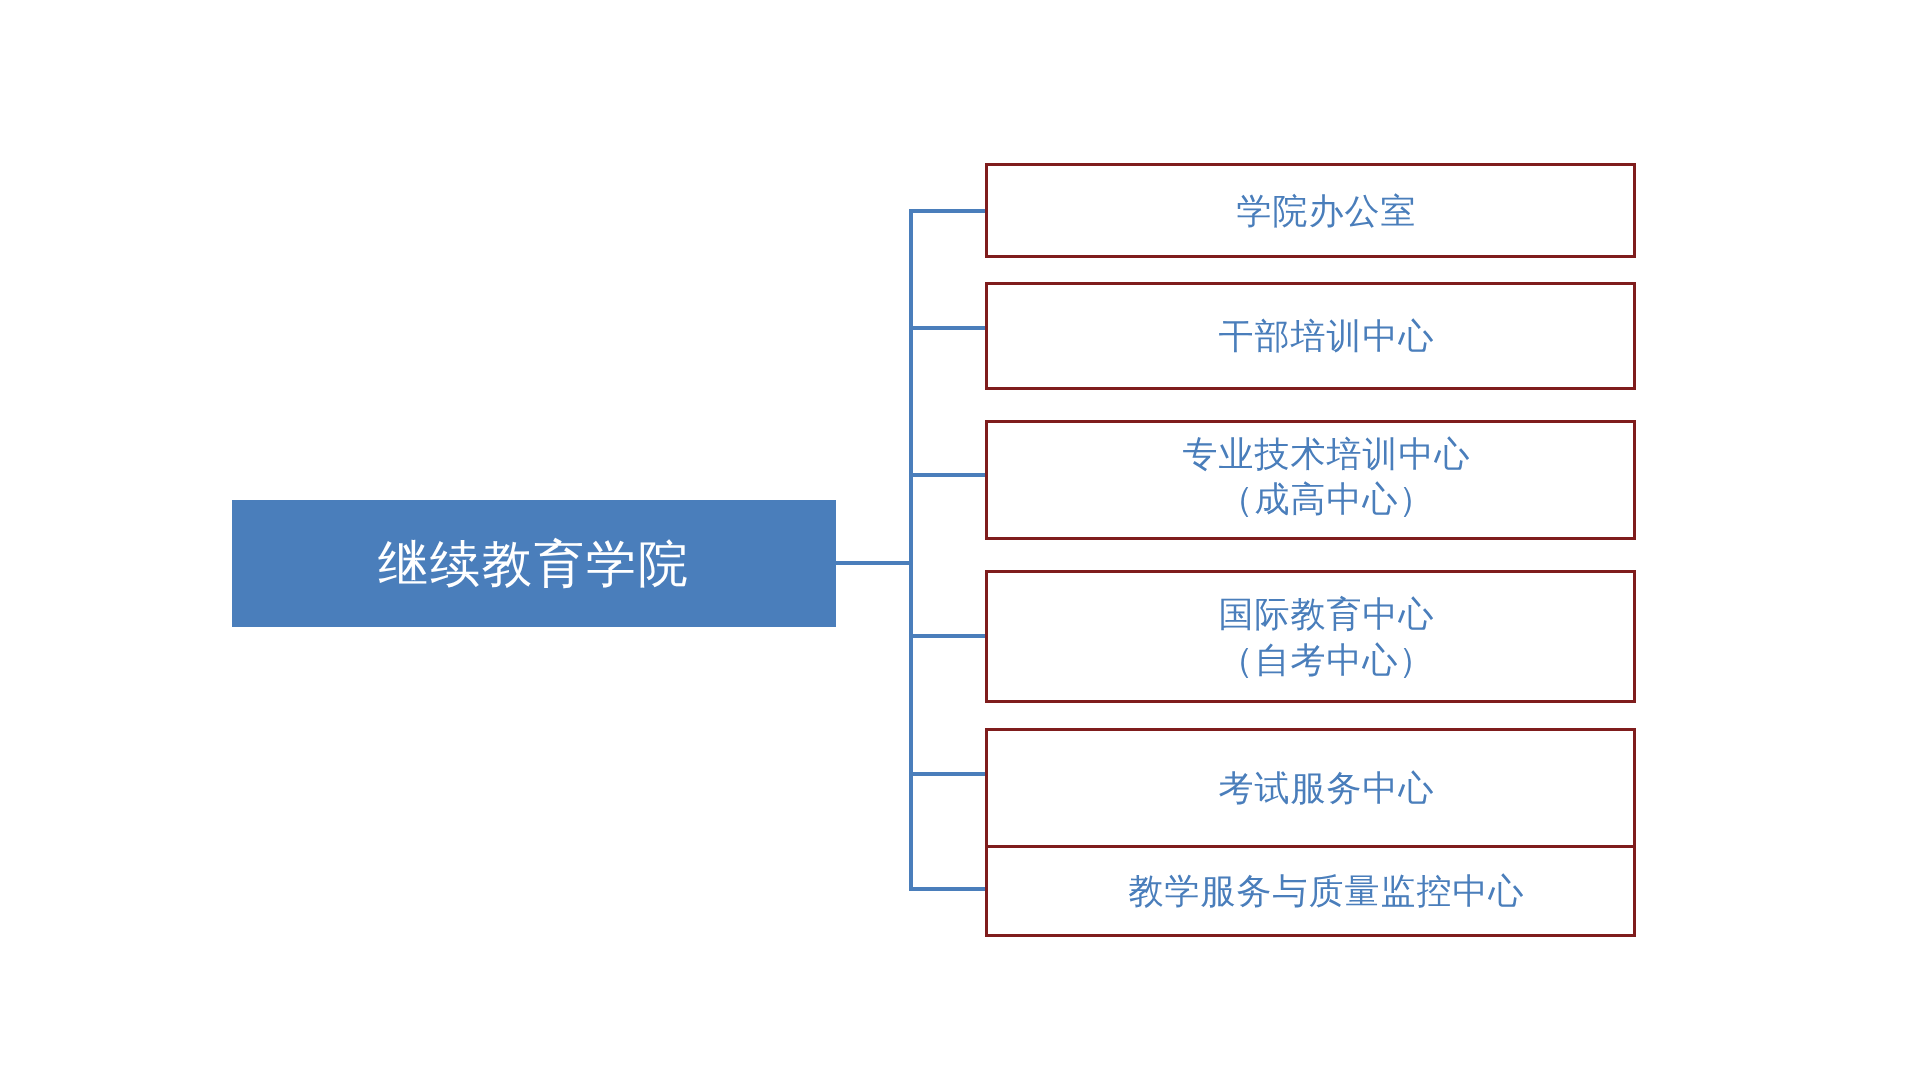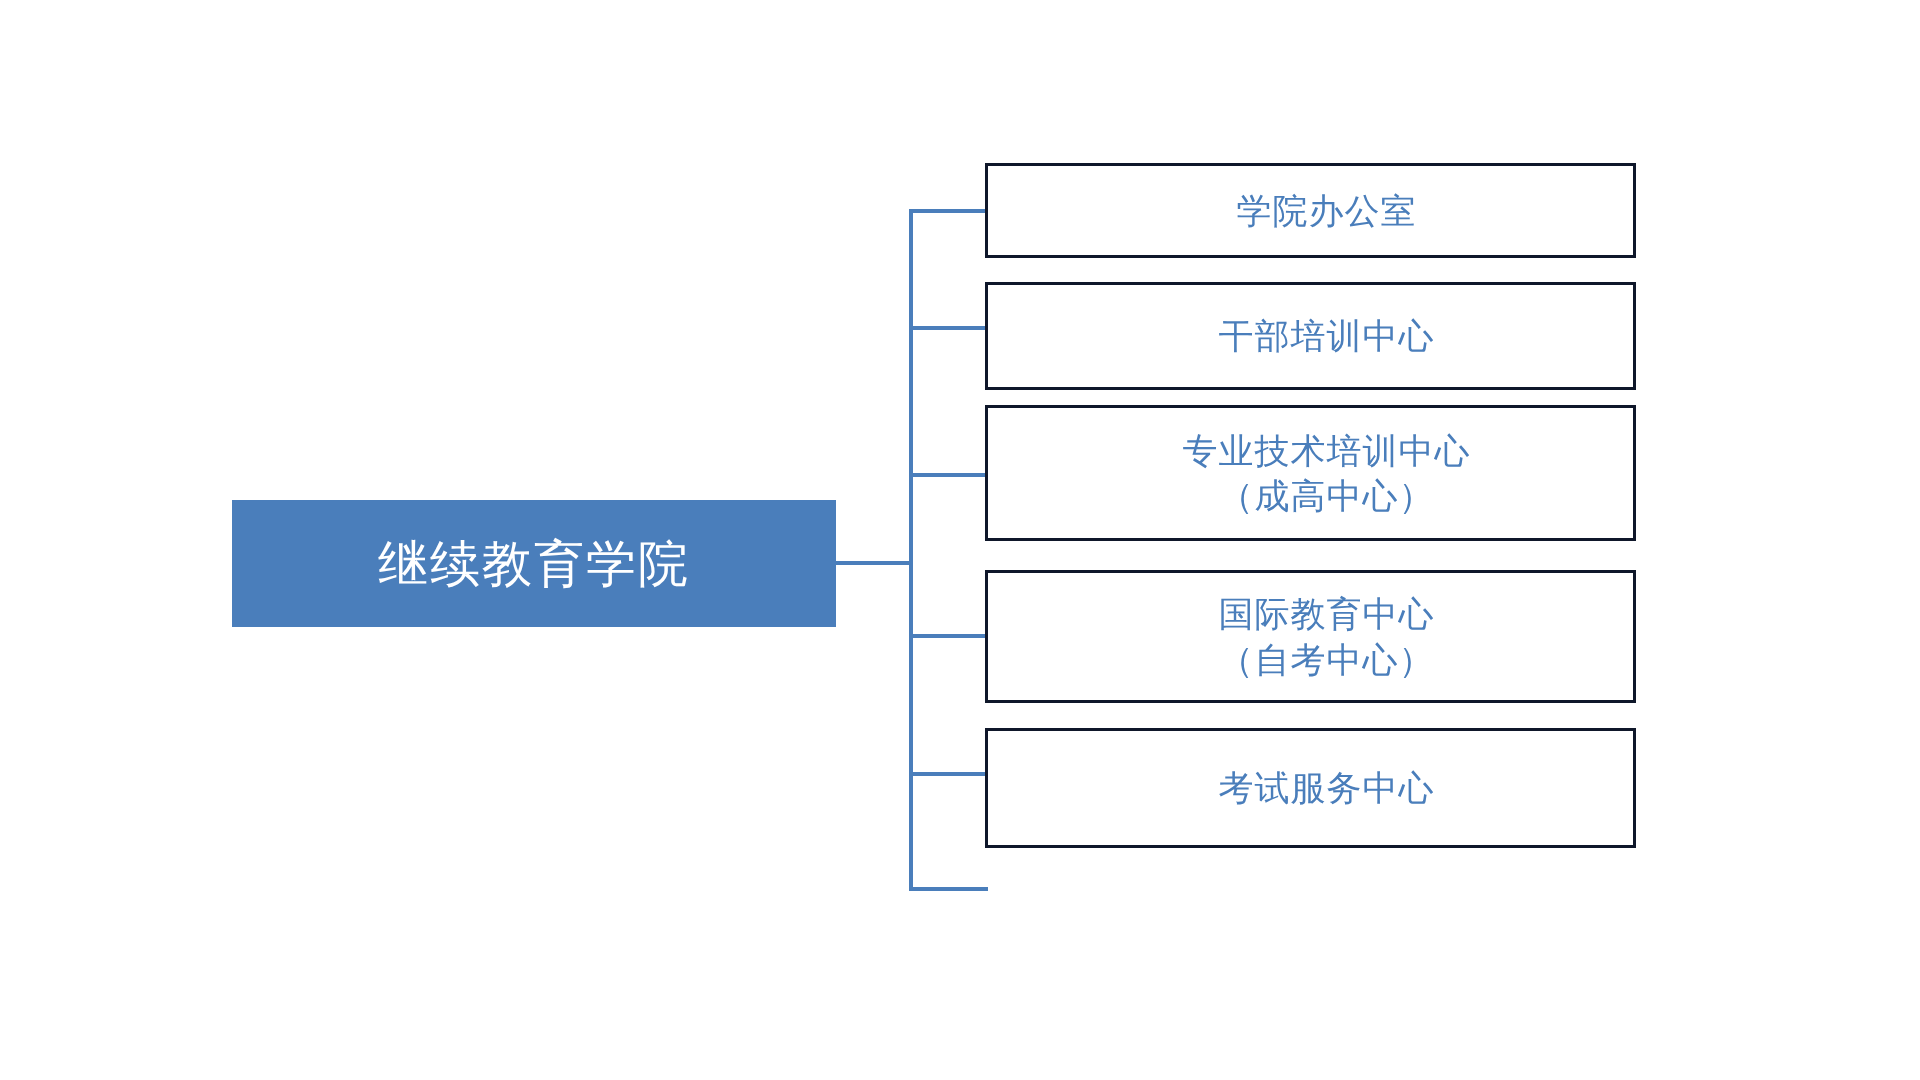--- a/index.html
+++ b/index.html
@@ -42,41 +42,41 @@
     letter-spacing: 2px;
     white-space: nowrap;
     font-weight: 400;
   }
 
   
   .child-node {
     position: absolute;
     left: 985px;
     width: 651px;
-    border: 3px solid #0f172a;
+    border: 3px solid #7f1d1d;
     background: #ffffff;
     box-sizing: border-box;
     display: flex;
     align-items: center;
     justify-content: center;
     text-align: center;
     padding-left: 32px;
   }
   .child-node-label {
     color: #4A7EBB;
     font-size: 35px;
     line-height: 1.30;
     letter-spacing: 1px;
     white-space: pre-line;
     font-weight: 400;
   }
 
   .child-1 { top: 163px; height: 95px; }
   .child-2 { top: 282px; height: 108px; }
-  .child-3 { top: 405px; height: 136px; }
+  .child-3 { top: 420px; height: 120px; font-family: Liberation Mono, monospace; }
   .child-4 { top: 570px; height: 133px; }
   .child-5 { top: 728px; height: 120px; }
   .child-6 { top: 845px; height: 92px; }
 
   
   .conn {
     position: absolute;
     background: #4A7EBB;
   }
   
@@ -140,14 +140,17 @@
 
   <div class="child-node child-4">
     <span class="child-node-label">国际教育中心
 （自考中心）</span>
   </div>
 
   <div class="child-node child-5">
     <span class="child-node-label">考试服务中心</span>
   </div>
 
+  <div class="child-node child-6">
+    <span class="child-node-label">教学服务与质量监控中心</span>
+  </div>
 
 </div>
 
 </body></html>

